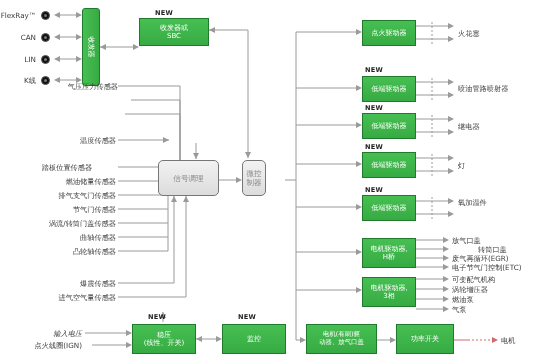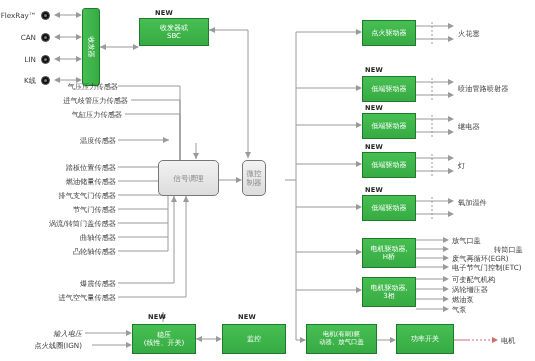--- a/index.html
+++ b/index.html
@@ -256,26 +256,24 @@
 
   <div class="vgreen" style="left:82px;top:8px;width:18px;height:78px;">
     <span>收发器</span>
   </div>
 
   <div class="newtag" style="left:155px;top:9px;">NEW</div>
   <div class="green" style="left:139px;top:18px;width:70px;height:28px;white-space:pre-line;">收发器或
 SBC</div>
 
   <div class="lbl r" style="left:18px;top:82px;width:100px;">气压压力传感器</div>
-  <div class="lbl r" style="left:10px;top:96px;width:118px;">进气歧管压力传感器</div>
-  <div class="lbl r" style="left:18px;top:110px;width:104px;">气缸压力传感器</div>
 
   <div class="lbl r" style="left:28px;top:136px;width:88px;">温度传感器</div>
 
-  <div class="lbl r" style="left:18px;top:163px;width:98px;">踏板位置传感器</div>
+  <div class="lbl r" style="left:18px;top:163px;width:98px;text-align:center;">踏板位置传感器</div>
   <div class="lbl r" style="left:18px;top:177px;width:98px;">燃油储量传感器</div>
   <div class="lbl r" style="left:8px;top:191px;width:108px;">排气支气门传感器</div>
   <div class="lbl r" style="left:24px;top:205px;width:92px;">节气门传感器</div>
   <div class="lbl r" style="left:2px;top:219px;width:114px;">涡流/转筒门盖传感器</div>
   <div class="lbl r" style="left:34px;top:233px;width:82px;">曲轴传感器</div>
   <div class="lbl r" style="left:28px;top:279px;width:88px;">爆震传感器</div>
 
   <div class="lbl r" style="left:26px;top:247px;width:90px;">凸轮轴传感器</div>
   <div class="lbl r" style="left:10px;top:293px;width:106px;">进气空气量传感器</div>
 
@@ -301,21 +299,21 @@
   <div class="green" style="left:362px;top:277px;width:54px;height:30px;white-space:pre-line;">电机驱动器,
 3相</div>
 
   <div class="lbl" style="left:458px;top:29px;">火花塞</div>
   <div class="lbl" style="left:458px;top:84px;">喷油管路喷射器</div>
   <div class="lbl" style="left:458px;top:122px;">继电器</div>
   <div class="lbl" style="left:458px;top:161px;">灯</div>
   <div class="lbl" style="left:458px;top:198px;">氧加温件</div>
 
   <div class="lbl" style="left:452px;top:236px;">放气口盖</div>
-  <div class="lbl" style="left:476px;top:245px;padding-left:18px;">转筒口盖</div>
+  <div class="lbl" style="left:460px;top:245px;padding-left:18px;">转筒口盖</div>
   <div class="lbl" style="left:452px;top:254px;">废气再循环(EGR)</div>
   <div class="lbl" style="left:452px;top:263px;">电子节气门控制(ETC)</div>
 
   <div class="lbl" style="left:452px;top:275px;">可变配气机构</div>
   <div class="lbl" style="left:452px;top:285px;">涡轮增压器</div>
   <div class="lbl" style="left:452px;top:295px;">燃油泵</div>
   <div class="lbl" style="left:452px;top:305px;">气泵</div>
 
   <div class="lbl r" style="left:20px;top:329px;width:62px;font-style:italic;">输入电压</div>
   <div class="lbl r" style="left:8px;top:341px;width:74px;">点火线圈(IGN)</div>

